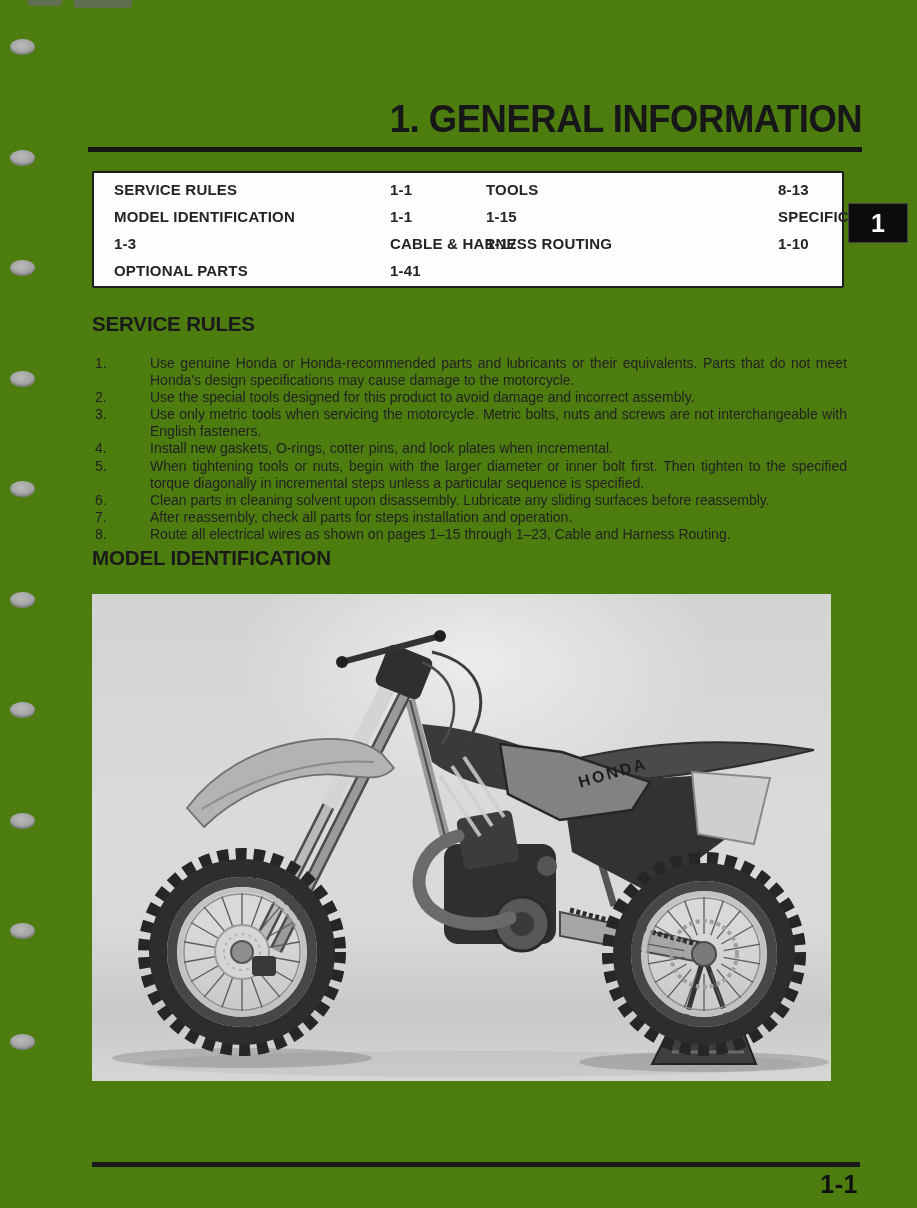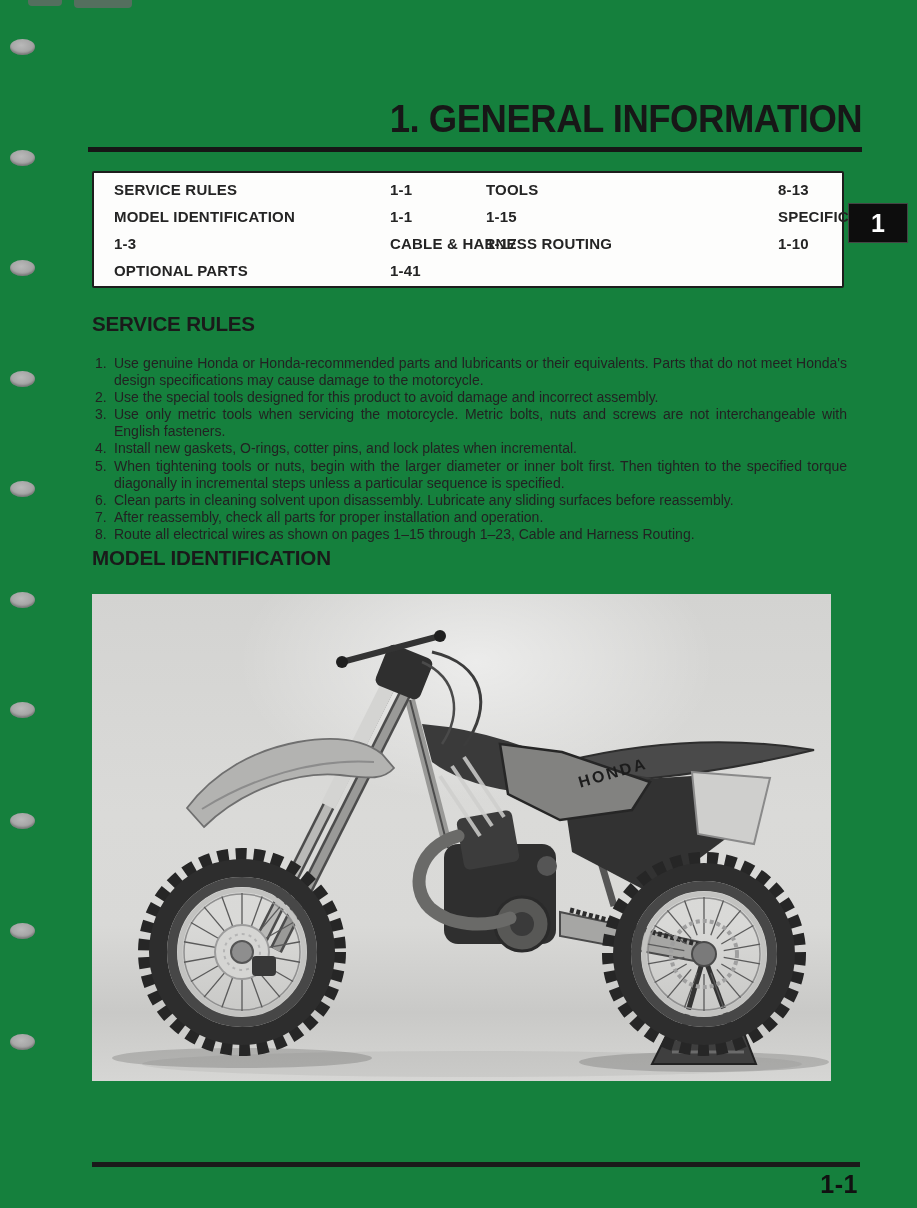--- a/index.html
+++ b/index.html
@@ -4,21 +4,21 @@
 <style>
   html,body{margin:0;padding:0;}
   body{
     width:917px;height:1208px;
     background:#ffffff;
     font-family:"Liberation Sans", sans-serif;
     color:#1f1f1f;
     position:relative;
     overflow:hidden;
   }
-  .page{position:absolute;inset:0;background:#15803d;padding-left:32px;}
+  .page{position:absolute;inset:0;background:#4d7c0f;padding-left:32px;}
 
   
   .top-mark{position:absolute;top:0;background:#6a6a6a;opacity:.75;border-radius:0 0 4px 4px;}
   .top-mark.m1{left:28px;width:34px;height:6px;}
   .top-mark.m2{left:74px;width:58px;height:8px;}
 
   
   .binder-hole{
     position:absolute;left:10px;width:25px;height:16px;border-radius:50%;
     background:radial-gradient(ellipse at 45% 40%, #b9b9b9 0%, #a3a3a3 60%, #8e8e8e 100%);
@@ -78,21 +78,21 @@
   .h-service{top:312px;}
   .h-model{top:546px;}
 
   
   .rules{
     position:absolute;left:95px;top:355px;width:752px;
     font-size:14px;line-height:16.8px;color:#222;
   }
   .rule{display:flex;margin:0 0 .5px 0;}
   .rule .num{flex:0 0 19px;}
-  .rule .txt{flex:1;text-align:justify;}
+  .rule .txt{flex:1;text-align:justify;margin-left:36px;}
 
   
   .photo{
     position:absolute;left:92px;top:594px;width:739px;height:487px;
     background:
       radial-gradient(ellipse 340px 200px at 52% 14%, rgba(255,255,255,.55), rgba(255,255,255,0) 70%),
       linear-gradient(#d3d3d1 0%, #dadad8 45%, #d9d9d7 68%, #c9c9c7 86%, #d6d6d4 100%);
     overflow:hidden;
   }
   .photo svg{display:block;}
@@ -173,21 +173,21 @@
     <div class="rule">
       <span class="num">5.</span>
       <span class="txt">When tightening tools or nuts, begin with the larger diameter or inner bolt first.  Then tighten to the specified torque diagonally in incremental steps unless a particular sequence is specified.</span>
     </div>
     <div class="rule">
       <span class="num">6.</span>
       <span class="txt">Clean parts in cleaning solvent upon disassembly.  Lubricate any sliding surfaces before reassembly.</span>
     </div>
     <div class="rule">
       <span class="num">7.</span>
-      <span class="txt">After reassembly, check all parts for proper installation and operation.</span>
+      <span class="txt">After reassembly, check all parts for steps installation and operation.</span>
     </div>
     <div class="rule">
       <span class="num">8.</span>
       <span class="txt">Route all electrical wires as shown on pages 1–15 through 1–23, Cable and Harness Routing.</span>
     </div>
   </div>
 
   <div class="section-heading h-model">MODEL IDENTIFICATION</div>
 
   <div class="photo">

